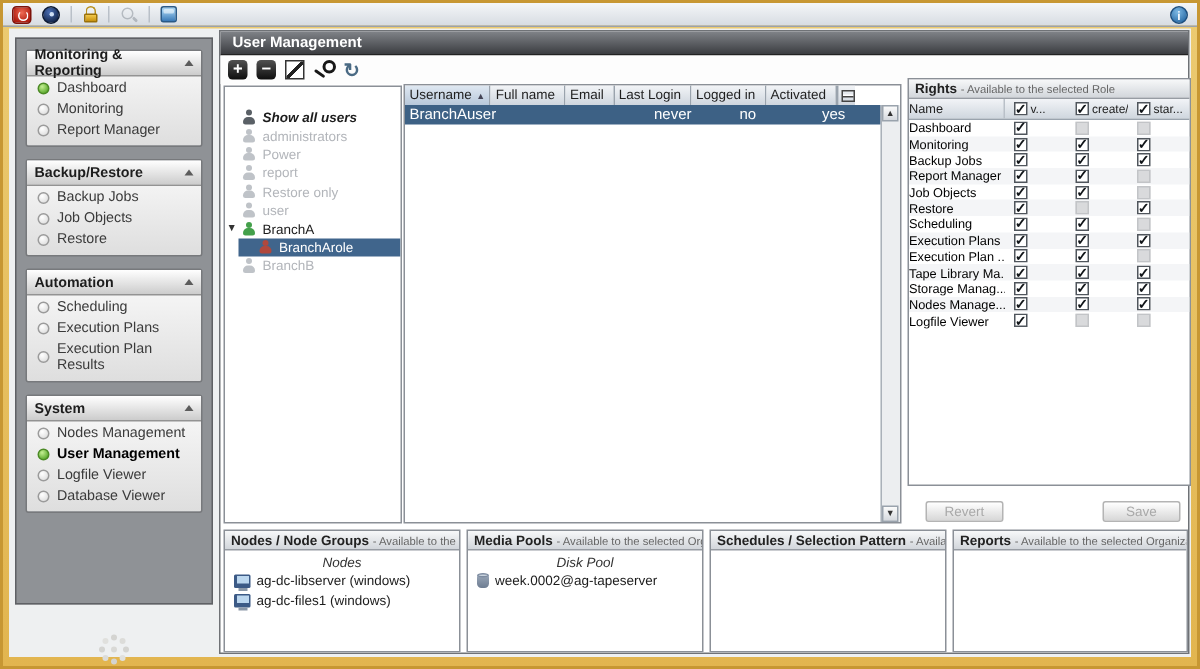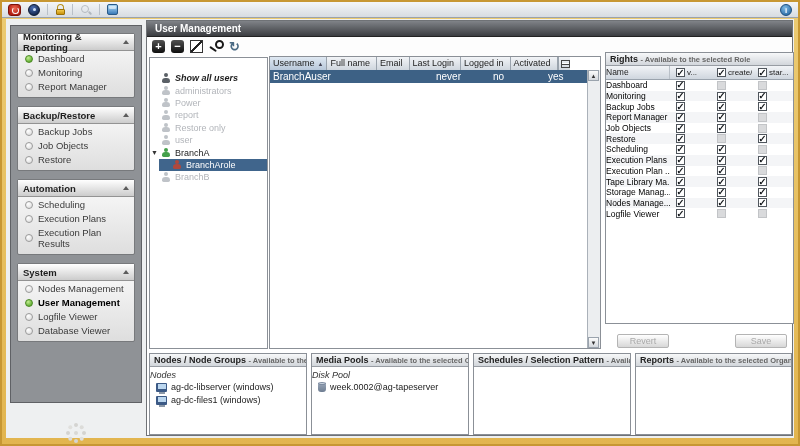--- a/index.html
+++ b/index.html
@@ -52,21 +52,21 @@
   .i-edit{background:#fff;border:1px solid #333;box-sizing:border-box}
   .i-edit::before{content:"";position:absolute;inset:0;background:linear-gradient(135deg,transparent 44%,#222 44%,#222 58%,transparent 58%)}
   .i-key{}
   .i-key::before{content:"";position:absolute;left:6px;top:0;width:5px;height:5px;border:2.2px solid #181818;border-radius:50%}
   .i-key::after{content:"";position:absolute;left:0;top:8px;width:8px;height:2.4px;background:#181818;transform:rotate(35deg);border-radius:1px}
   .i-refresh{color:#4a6a84;font-size:13px;font-weight:bold;line-height:13px;text-align:center}
   
   .ipanel{position:absolute;border:1px solid #8b9097;background:#fff;box-sizing:border-box;overflow:hidden}
   .ipanel-h{height:13px;background:linear-gradient(#f7f8f9,#d2d6db);border-bottom:1px solid #979ca3;
             font-size:9px;font-weight:bold;color:#222;padding:1px 4px 0;box-sizing:border-box;white-space:nowrap;overflow:hidden}
-  .ipanel-h .sub{font-weight:bold;font-size:7.5px;color:#666}
+  .ipanel-h .sub{font-weight:normal;font-size:7.5px;color:#666}
   
   .tree{padding-top:14px}
   .trow{height:12.4px;display:flex;align-items:center;font-size:9px;color:#1c1c1c;cursor:pointer}
   .expander{width:9px;flex:none;font-size:7px;color:#333;text-align:center;visibility:hidden;line-height:12px}
   .trow[data-expanded="true"] .expander{visibility:visible}
   .row-main{display:flex;align-items:center;gap:4px;flex:1;height:100%;padding-left:1px}
   .trow[data-indent="1"] .row-main{padding-left:12px}
   .trow[data-state="disabled"]{color:#b2b5ba}
   .trow[data-state="disabled"] .ico{--c:#bfc3c8}
   .trow[data-state="root"]{font-weight:bold;font-style:italic}
@@ -103,21 +103,21 @@
   .r-c{width:41px;display:flex;align-items:center;justify-content:flex-start;gap:2px;padding-left:6px;box-sizing:border-box;white-space:nowrap;overflow:hidden}
   .r-cols .r-name{border-right:1px solid #b9c0c8;height:100%;line-height:13px}
   .r-row{height:10.7px}
   .r-row:nth-child(even){background:#f4f5f7}
   .cb{width:9px;height:9px;border:1px solid #4f555c;background:#fff;box-sizing:border-box;position:relative;flex:none;cursor:pointer}
   .cb[data-state="on"]::after{content:"✓";position:absolute;left:-0.5px;top:-2.5px;font-size:9.5px;font-weight:bold;color:#101418}
   .cb[data-state="dis"]{background:#d9dadc;border-color:#c2c4c7;cursor:default}
   .btn{position:absolute;height:14px;background:linear-gradient(#ffffff,#d7d7d7);border:1px solid #b4b4b4;border-radius:2px;
        font-size:9px;color:#a9a9a9;text-align:center;line-height:13px;box-sizing:border-box;cursor:default}
   
-  .bp-col{font-size:9px;font-style:italic;color:#333;padding-top:3px}
+  .bp-col{font-size:9px;font-style:italic;color:#333;text-align:center;padding-top:3px}
   .bp-item{display:flex;align-items:center;gap:4px;font-size:9px;color:#1c1c1c;padding:2px 0 1px 6px}
   .i-node{width:11px;height:9px;position:relative;flex:none;background:#3c5a86;border-radius:1px}
   .i-node::before{content:"";position:absolute;left:1.5px;top:1.5px;width:8px;height:4.5px;background:#bcd7ef}
   .i-node::after{content:"";position:absolute;left:2.5px;bottom:-2px;width:6px;height:2px;background:#8b98a8}
   .i-pool{width:8px;height:9px;position:relative;flex:none;background:linear-gradient(#9aa7b8,#6e7d92);border-radius:2px 2px 3px 3px}
   .i-pool::before{content:"";position:absolute;left:0;top:-1px;width:8px;height:3px;border-radius:50%;background:#c9d3de;border:0.5px solid #7d8ba0;box-sizing:border-box}
 </style>
 </head>
 <body>
 

